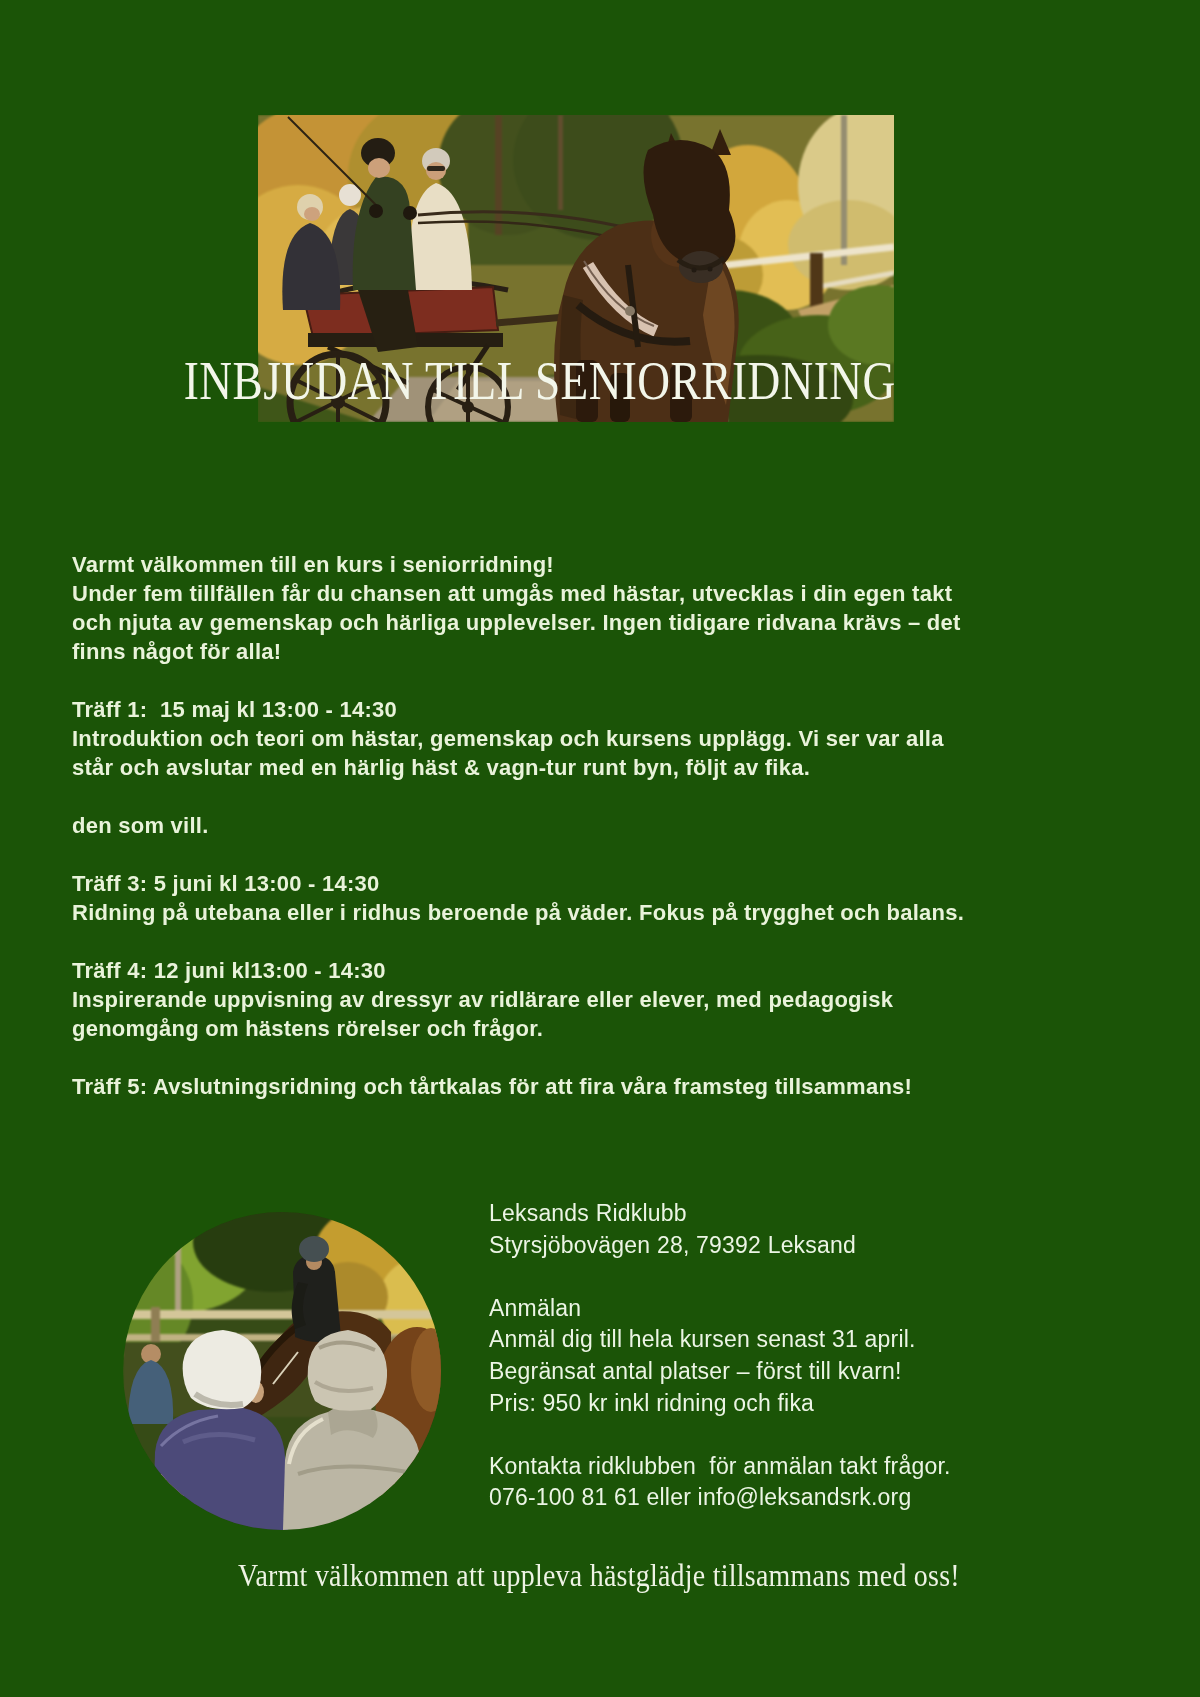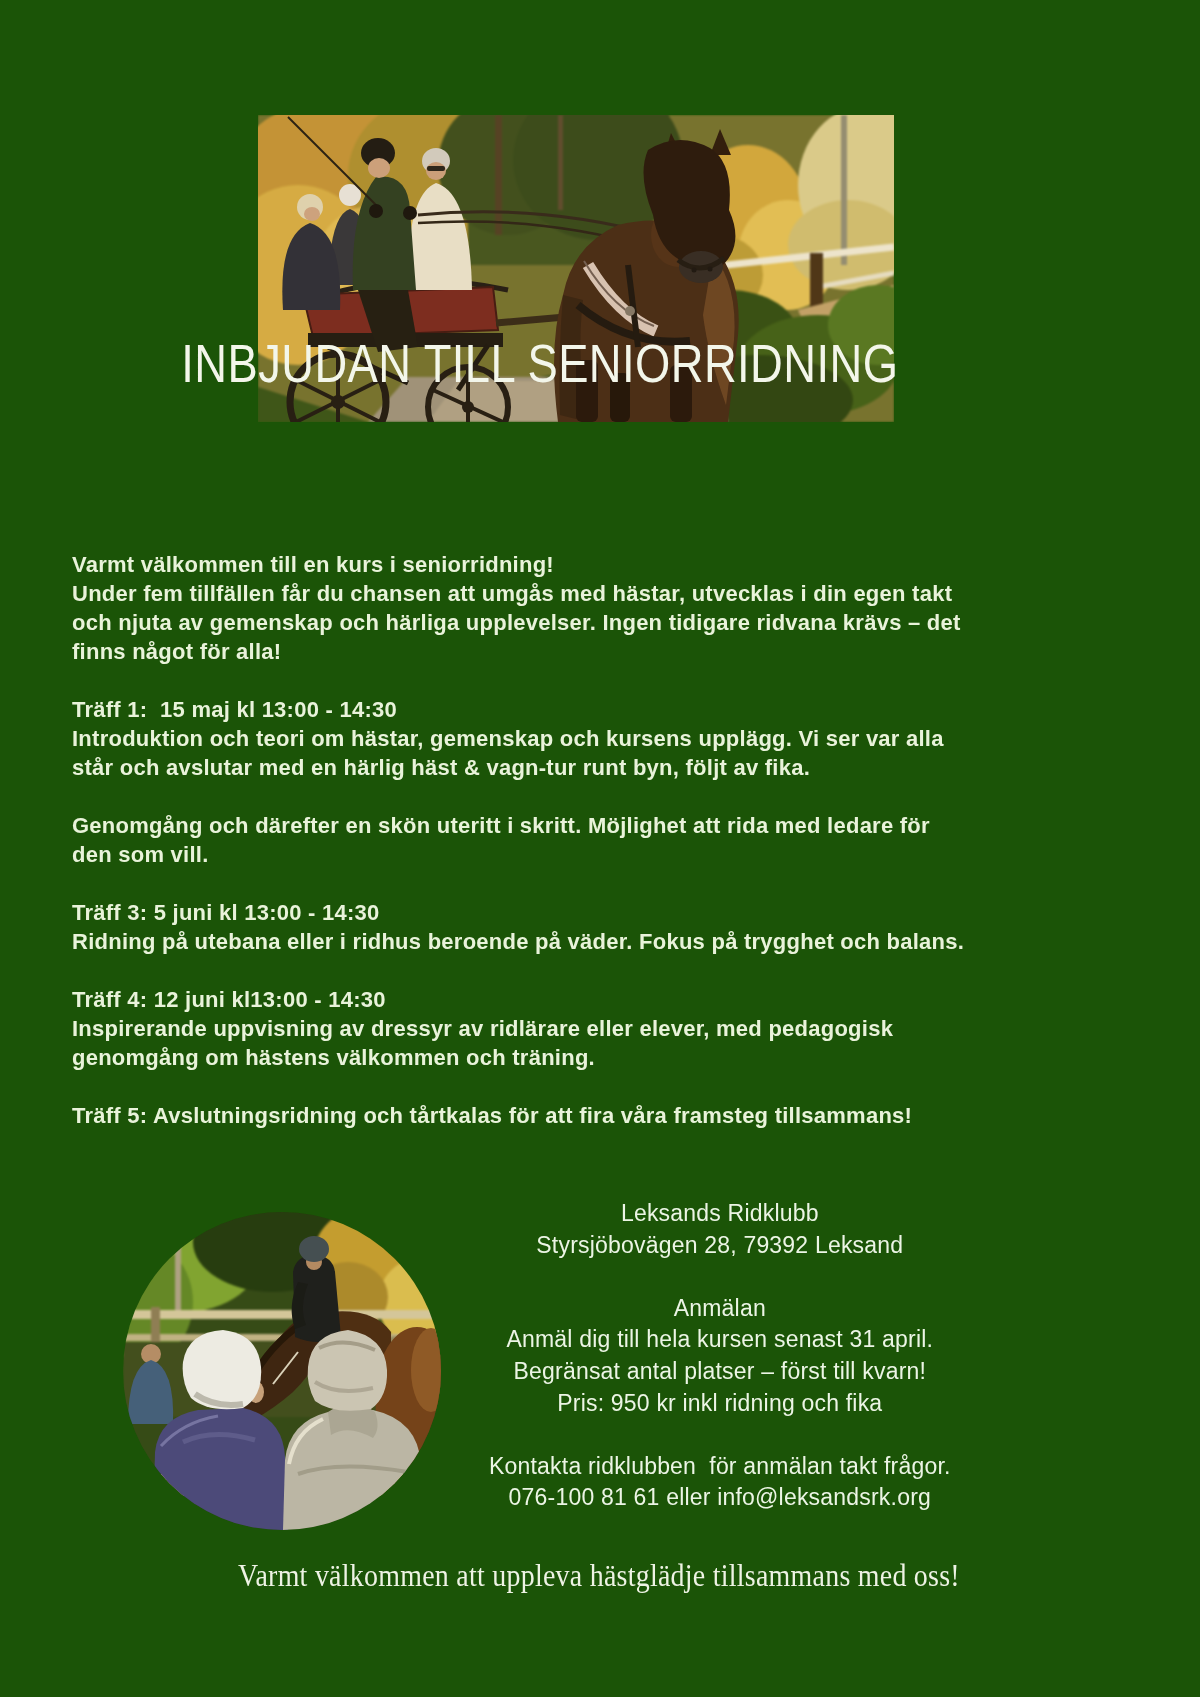--- a/index.html
+++ b/index.html
@@ -13,41 +13,41 @@
     overflow:hidden;z-index:1;
   }
   .circle-photo{
     position:absolute;left:123px;top:1212px;width:318px;height:318px;
     border-radius:50%;overflow:hidden;z-index:1;
   }
   .ph-bg{filter:blur(1.3px);}
   
   .title-line{
     position:absolute;z-index:2;text-align:center;
-    font-family:Liberation Sans, sans-serif;color:#f3f6ea;font-weight:400;
+    font-family:Liberation Serif, serif;color:#f3f6ea;font-weight:400;margin-top:18px;
   }
   .title-1{left:0;top:333px;width:1080px;font-size:54px;line-height:60px;}
   .title-2{left:0;top:418px;width:1114px;font-size:54px;line-height:60px;}
   .title-line .squeeze{display:inline-block;transform:scaleX(.84);transform-origin:center;letter-spacing:.5px;}
   
   .body-block{
     position:absolute;left:72px;top:522px;z-index:2;
     font-size:22px;line-height:29px;font-weight:700;
     color:#e9f3da;letter-spacing:.25px;margin-top:28px;
   }
   .body-block .para{margin:0 0 29px 0;}
   .body-block .para:last-child{margin-bottom:0;}
   .line{white-space:pre;}
   
   .contact-block{
     position:absolute;left:489px;top:1198px;z-index:2;
     font-size:23px;line-height:31.6px;font-weight:400;
     color:#ecf5e5;letter-spacing:.2px;
   }
-  .contact-block .para{margin:0 0 31.6px 0;text-align:center;}
+  .contact-block .para{margin:0 0 31.6px 0;}
   .contact-block .para:last-child{margin-bottom:0;}
   
   .footer-line{
     position:absolute;left:4px;top:1556px;width:1190px;z-index:2;
     text-align:center;font-family:"Liberation Serif",serif;
     font-size:31px;line-height:40px;color:#eef3e4;
   }
   .footer-line .squeeze{display:inline-block;transform:scaleX(.9);transform-origin:center;letter-spacing:.3px;}
 </style>
 </head>
@@ -167,31 +167,30 @@
       <div class="line">Under fem tillfällen får du chansen att umgås med hästar, utvecklas i din egen takt</div>
       <div class="line">och njuta av gemenskap och härliga upplevelser. Ingen tidigare ridvana krävs – det</div>
       <div class="line">finns något för alla!</div>
     </div>
     <div class="para">
       <div class="line">Träff 1:  15 maj kl 13:00 - 14:30</div>
       <div class="line">Introduktion och teori om hästar, gemenskap och kursens upplägg. Vi ser var alla</div>
       <div class="line">står och avslutar med en härlig häst &amp; vagn-tur runt byn, följt av fika.</div>
     </div>
     <div class="para">
-      <div class="line">Genomgång och därefter en skön uteritt i skritt. Möjlighet att rida med ledare för</div>
       <div class="line">den som vill.</div>
     </div>
     <div class="para">
       <div class="line">Träff 3: 5 juni kl 13:00 - 14:30</div>
       <div class="line">Ridning på utebana eller i ridhus beroende på väder. Fokus på trygghet och balans.</div>
     </div>
     <div class="para">
       <div class="line">Träff 4: 12 juni kl13:00 - 14:30</div>
       <div class="line">Inspirerande uppvisning av dressyr av ridlärare eller elever, med pedagogisk</div>
-      <div class="line">genomgång om hästens välkommen och träning.</div>
+      <div class="line">genomgång om hästens rörelser och frågor.</div>
     </div>
     <div class="para">
       <div class="line">Träff 5: Avslutningsridning och tårtkalas för att fira våra framsteg tillsammans!</div>
     </div>
   </div>
 
   <div class="circle-photo">
     <svg width="318" height="318" viewBox="0 0 318 318">
       <g class="ph-bg">
         <rect x="0" y="0" width="318" height="318" fill="#2c4414"></rect>

